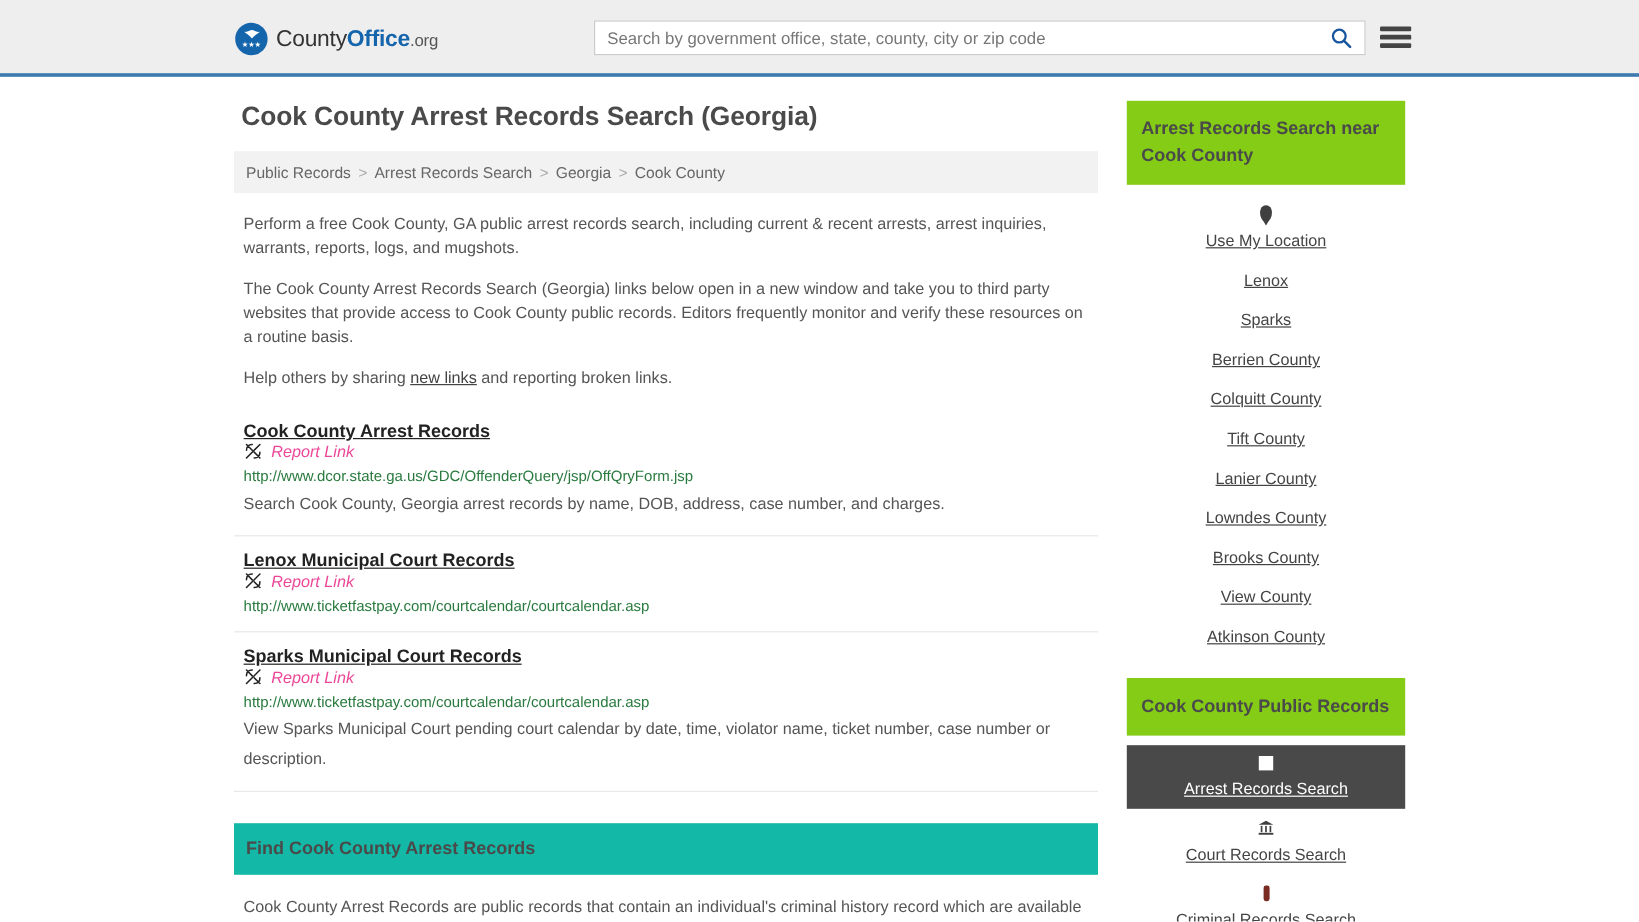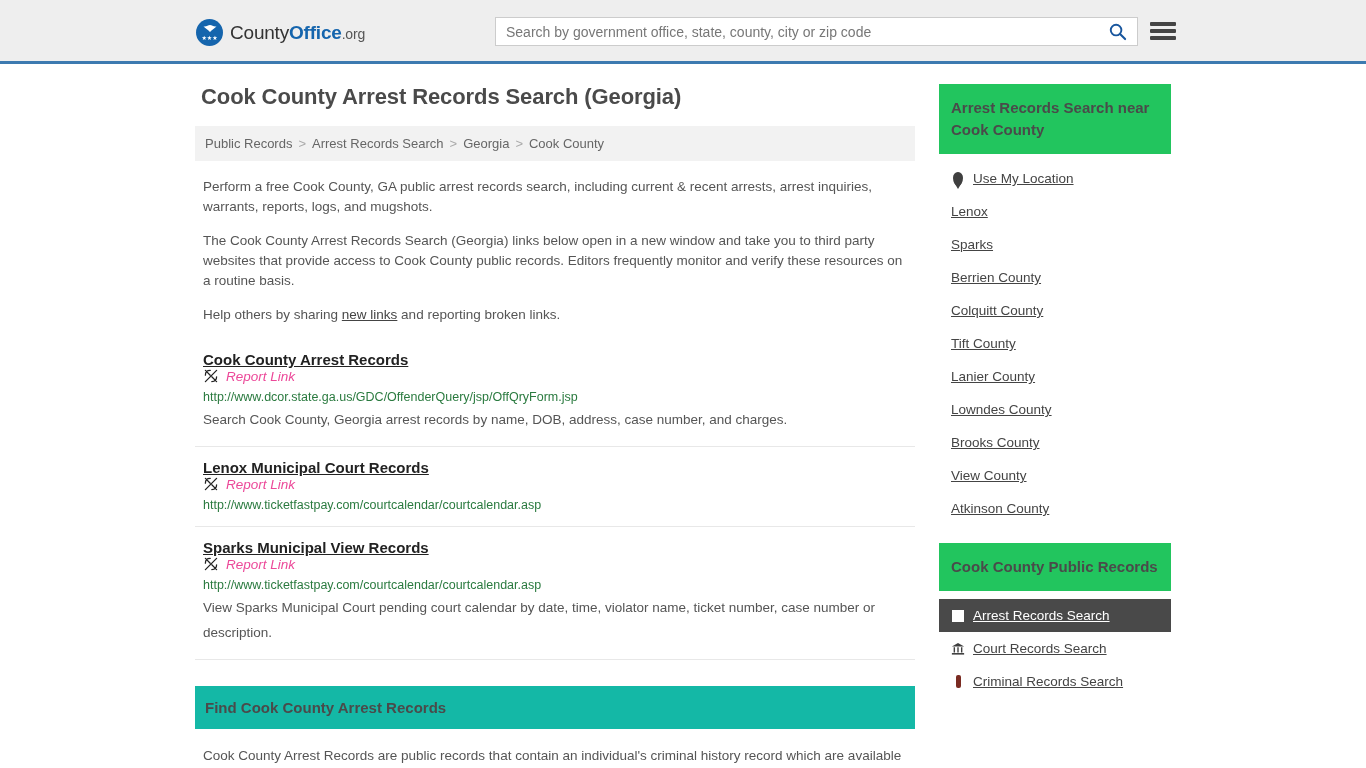--- a/index.html
+++ b/index.html
@@ -223,36 +223,37 @@
     font-size: 13.5px;
     line-height: 21px;
     color: #555555;
     margin: 16px 0 0 0;
     padding: 0 8px;
   }
 
   
   .panel { margin-bottom: 18px; }
   .panel-head {
-    background: #22c55e;
+    background: #84cc16;
     padding: 13px 12px;
     font-size: 15px;
     font-weight: bold;
     color: #4a4a4a;
     line-height: 22px;
   }
   .panel-body { padding: 8px 0 0 0; }
   .side-link {
     display: flex;
     align-items: center;
     gap: 8px;
     padding: 9px 12px;
     font-size: 13.5px;
     color: #444444;
     cursor: pointer;
+    flex-direction: column;
   }
   .side-link .label {
     text-decoration: underline;
     color: #444444;
   }
   .side-link.active {
     background: #494949;
   }
   .side-link.active .label { color: #ffffff; }
 
@@ -355,21 +356,21 @@
               <path d="M3 17 L17 3" fill="none" stroke="#222" stroke-width="1.6" stroke-linecap="round"></path>
             </svg>
             <span>Report Link</span>
           </span>
         </div>
         <a class="result-url">http://www.ticketfastpay.com/courtcalendar/courtcalendar.asp</a>
       </div>
 
       <div class="result">
         <div class="result-head">
-          <a class="result-title">Sparks Municipal View Records</a>
+          <a class="result-title">Sparks Municipal Court Records</a>
           <span class="report-link">
             <svg width="16" height="16" viewBox="0 0 20 20">
               <path d="M3 3 L9 9 M3 9 Q3 3 9 3 M17 17 L11 11 M17 11 Q17 17 11 17" fill="none" stroke="#222" stroke-width="1.6" stroke-linecap="round"></path>
               <path d="M3 17 L17 3" fill="none" stroke="#222" stroke-width="1.6" stroke-linecap="round"></path>
             </svg>
             <span>Report Link</span>
           </span>
         </div>
         <a class="result-url">http://www.ticketfastpay.com/courtcalendar/courtcalendar.asp</a>
         <div class="result-desc">View Sparks Municipal Court pending court calendar by date, time, violator name, ticket number, case number or description.</div>

